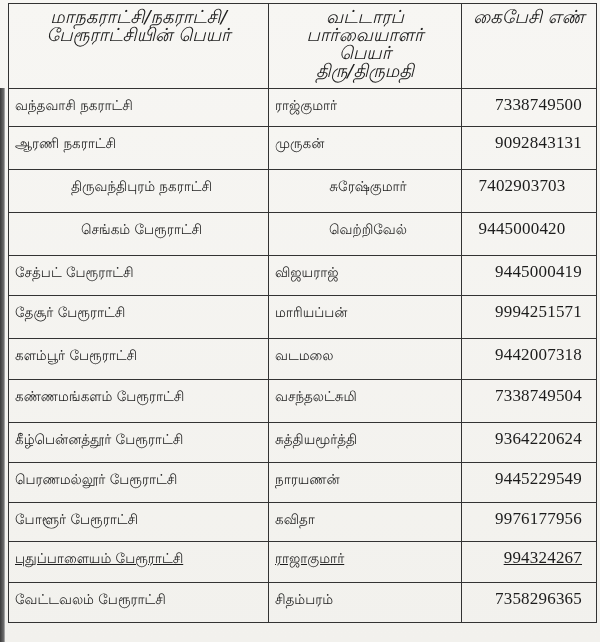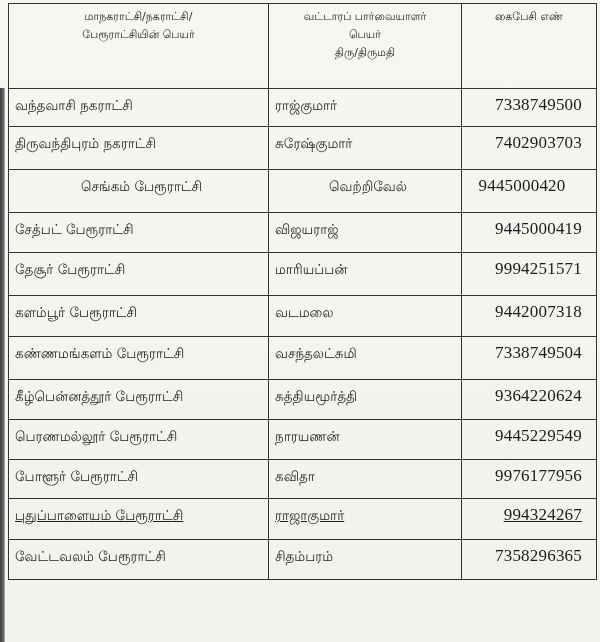--- a/index.html
+++ b/index.html
@@ -26,45 +26,46 @@
       border: 1.3px solid #333;
       padding: 0;
       vertical-align: top;
     }
     col.c1 { width: 260px; }
     col.c2 { width: 193px; }
     col.c3 { width: 135px; }
     th {
       font-weight: normal;
       font-family: "DejaVu Sans", sans-serif;
-      font-size: 11px;
+      font-size: 18px;
       line-height: 18px;
       text-align: center;
       padding-top: 4px !important;
       height: 80px;
+      font-style: italic;
     }
     th .line { display: block; }
     td.name, td.officer {
       font-family: "DejaVu Sans", sans-serif;
       font-size: 13.5px;
       padding: 8px 0 0 6px !important;
       white-space: nowrap;
       overflow: hidden;
     }
     td.phone {
       font-family: "Liberation Serif", serif;
       font-size: 17px;
       text-align: right;
       padding: 6px 14px 0 0 !important;
       letter-spacing: 0.2px;
     }
     tr.r0 td { height: 44px; }
     tr.r1 td { height: 29px; margin-left: 21px; }
     tr.r2 td { height: 34px; }
-    tr.r3 td { height: 34px; }
+    tr.r3 td { height: 34px; text-align: center; }
     tr.r4 td { height: 34px; text-align: center; }
     tr.r5 td { height: 31px; }
     tr.r6 td { height: 34px; margin-left: 45px; }
     tr.r7 td { height: 32px; }
     tr.r8 td { height: 34px; }
     tr.r9 td { height: 31px; }
     tr.r10 td { height: 31px; }
     tr.r11 td { height: 30px; }
     tr.r12 td { height: 32px; text-decoration: underline; }
     tr.r13 td { height: 31px; }
@@ -95,20 +96,25 @@
         <th>
           <span class="line">கைபேசி எண்</span>
         </th>
       </tr>
     </thead>
     <tbody>
       <tr class="r1">
         <td class="name">வந்தவாசி நகராட்சி</td>
         <td class="officer">ராஜ்குமார்</td>
         <td class="phone">7338749500</td>
+      </tr>
+      <tr class="r2">
+        <td class="name">ஆரணி நகராட்சி</td>
+        <td class="officer">முருகன்</td>
+        <td class="phone">9092843131</td>
       </tr>
       <tr class="r3">
         <td class="name">திருவந்திபுரம் நகராட்சி</td>
         <td class="officer">சுரேஷ்குமார்</td>
         <td class="phone">7402903703</td>
       </tr>
       <tr class="r4">
         <td class="name">செங்கம் பேரூராட்சி</td>
         <td class="officer">வெற்றிவேல்</td>
         <td class="phone">9445000420</td>

